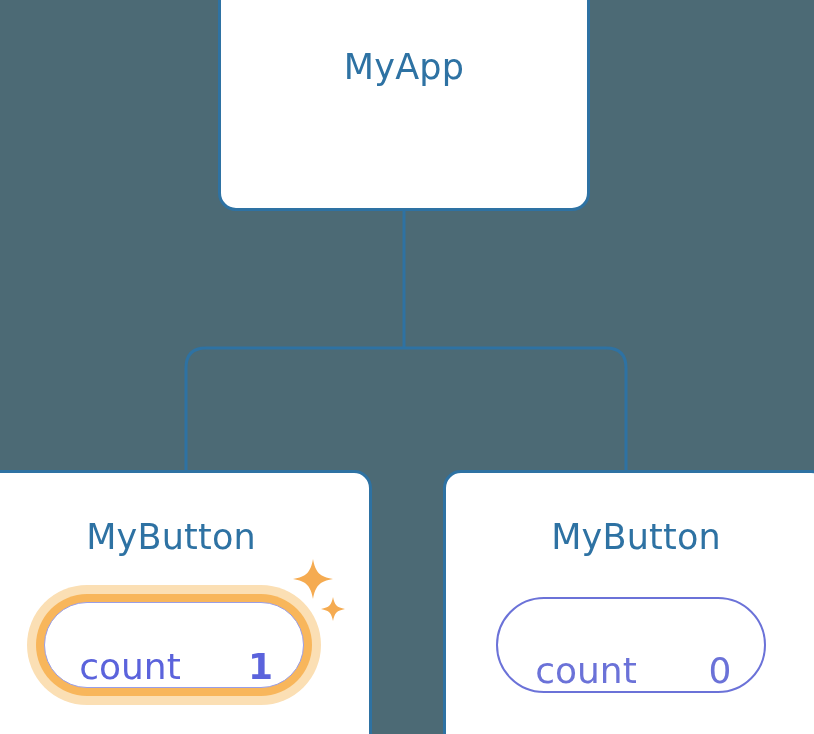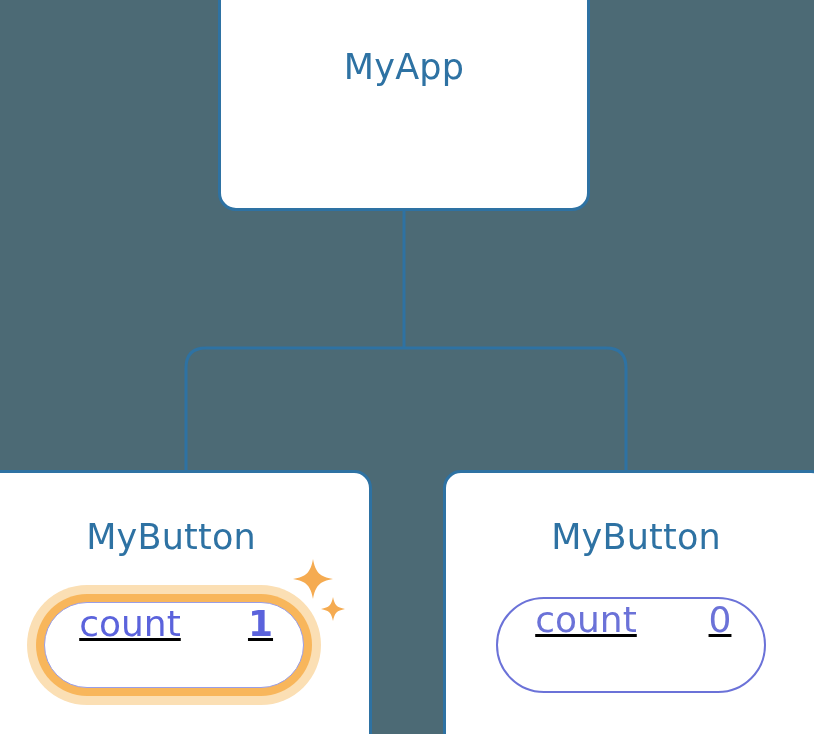--- a/index.html
+++ b/index.html
@@ -103,24 +103,23 @@
   }
 
   #pill-wrap-right {
     left: 50px;
     top: 124px;
   }
 
   .pill {
     position: relative;
     display: flex;
-    align-items: flex-start;
+    align-items: flex-end;
     box-sizing: border-box;
     background: #ffffff;
-    text-decoration: underline;
   }
 
   
   .pill.plain {
     width: 270px;
     height: 96px;
     border: 2px solid #6b72d8;
     border-radius: 48px;
   }
 

